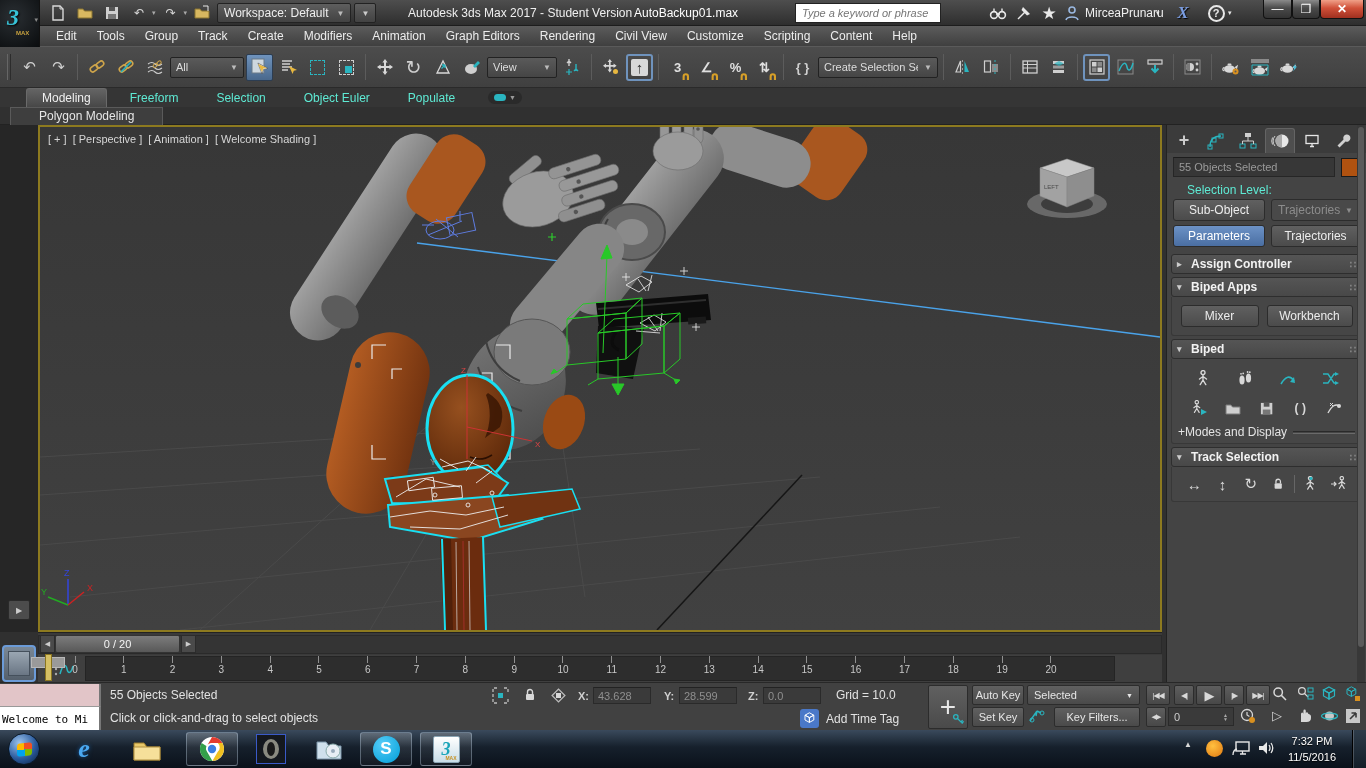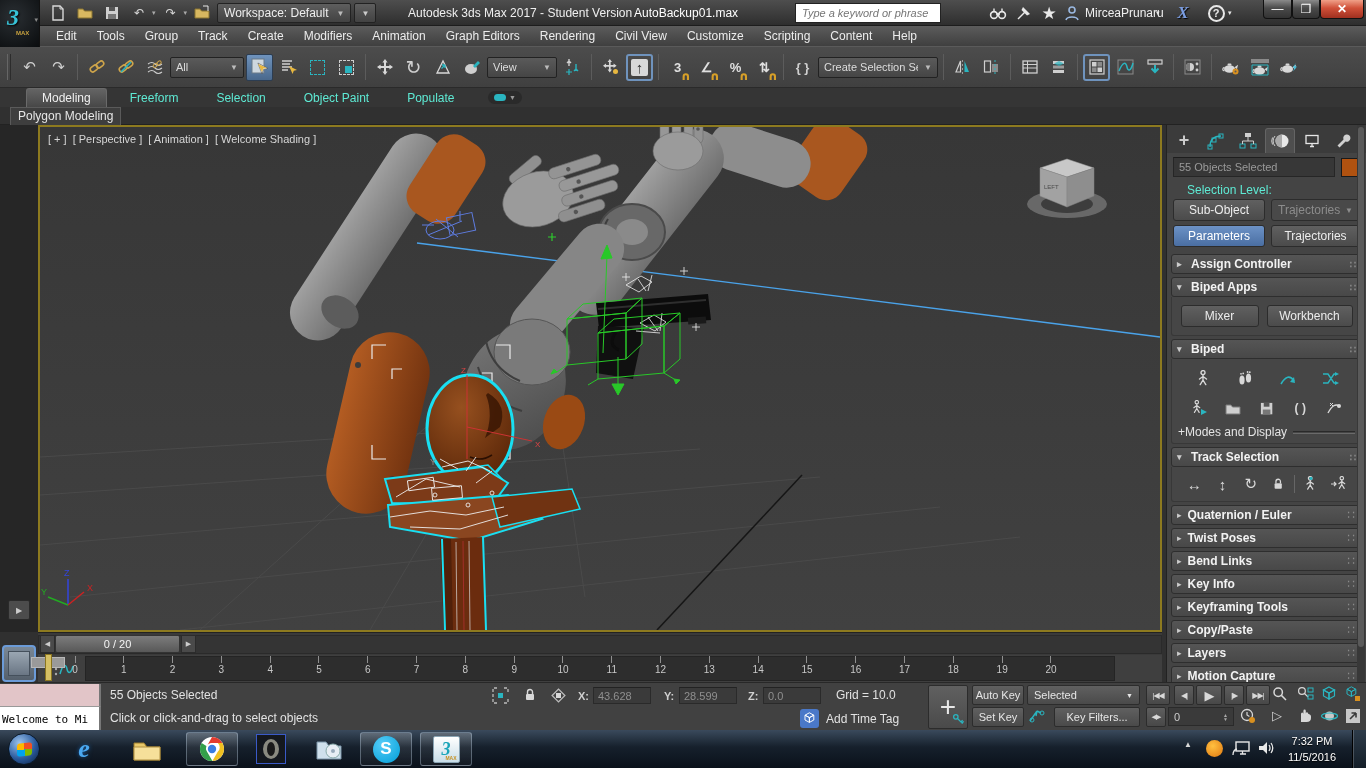--- a/index.html
+++ b/index.html
@@ -43,21 +43,21 @@
 .magwrap .mg{position:absolute;right:-1px;bottom:-2px}
 .snaptxt{font-size:13px;font-weight:bold;color:#e0e0e0}
 
 #ribbon1{position:absolute;left:0;top:88px;width:1366px;height:19px;background:#353535;display:flex;align-items:flex-end;padding-left:26px;gap:8px}
 .rtab{padding:2px 15px;color:#5eead4;font-size:12px;border-radius:3px 3px 0 0}
 .rtab.active{background:linear-gradient(#646464,#474747);color:#f0f0f0;border:1px solid #6a6a6a;border-bottom:none}
 .rpill{width:34px;height:13px;margin-bottom:2px;background:#2a2a2a;border-radius:7px;display:flex;align-items:center;justify-content:center;gap:3px}
 .rpill i{width:12px;height:7px;background:#2ab5c0;border-radius:4px}
 .rpill b{color:#999;font-size:7px}
 #ribbon2{position:absolute;left:0;top:107px;width:1366px;height:18px;background:#303030;border-bottom:1px solid #222}
-.rpanel{position:absolute;left:10px;top:0;height:18px;padding:1px 7px;background:#3e3e3e;border:1px solid #5a5a5a;border-bottom:none;color:#e6e6e6;font-size:12px}
+.rpanel{position:absolute;left:10px;top:0;height:18px;padding:1px 28px;background:#3e3e3e;border:1px solid #5a5a5a;border-bottom:none;color:#e6e6e6;font-size:12px}
 
 #vleft{position:absolute;left:0;top:125px;width:38px;height:507px;background:#262626}
 #vleft .parrow{position:absolute;left:8px;top:475px;width:22px;height:20px;background:#4c4c4c;border:1px solid #2a2a2a;border-radius:2px;color:#ccc;font-size:8px;display:flex;align-items:center;justify-content:center}
 #viewport{position:absolute;left:38px;top:125px;width:1124px;height:507px;border:2px solid #8d7a1f;background:linear-gradient(#373737,#414141)}
 #vplabel{position:absolute;left:8px;top:6px;display:flex;gap:6px;font-size:11px;color:#d6d6d6;z-index:5}
 
 #cpanel{position:absolute;left:1166px;top:125px;width:200px;height:557px;background:#444;border-left:1px solid #222}
 #cptabs{display:flex;align-items:flex-end;height:28px;padding-left:2px;gap:2px;background:#3b3b3b}
 .cptab{width:30px;height:25px;display:flex;align-items:center;justify-content:center;border-radius:3px 3px 0 0;color:#ccc}
 .cptab.active{background:#4e4e4e;border:1px solid #646464;border-bottom:none}
@@ -496,21 +496,21 @@
         <use href="#i-teapot"></use>
         <path d="M13 8l3-4-1.6 3.4 2.6.2-4 5 1.4-3.4z" fill="#3ac0e0"></path>
       </svg>
     </span>
 </div>
 
 <div id="ribbon1">
     <span class="rtab active">Modeling</span>
     <span class="rtab">Freeform</span>
     <span class="rtab">Selection</span>
-    <span class="rtab">Object Paint</span>
+    <span class="rtab">Object Euler</span>
     <span class="rtab">Populate</span>
   </div>
 <span class="rpill abs" style="left:488px;top:91px">
     <i></i>
     <b>▼</b>
   </span>
 <div id="ribbon2">
   <span class="rpanel">Polygon Modeling</span>
 </div>
 
@@ -856,30 +856,20 @@
         </svg>
       </span>
     <span class="bicon">
         <svg width="18" height="16" stroke="#d8d8d8">
           <path d="M1 8h5M4 6l2 2-2 2" fill="none" stroke-width="1.2"></path>
           <use href="#i-person" transform="translate(5 0) scale(.85)"></use>
         </svg>
       </span>
   </div>
 
-  <div>
-      <div class="rollc">Quaternion / Euler</div>
-      <div class="rollc">Twist Poses</div>
-      <div class="rollc">Bend Links</div>
-      <div class="rollc">Key Info</div>
-      <div class="rollc">Keyframing Tools</div>
-      <div class="rollc">Copy/Paste</div>
-      <div class="rollc">Layers</div>
-      <div class="rollc">Motion Capture</div>
-    </div>
 
   <div id="cpscroll">
       <span class="thumb"></span>
     </div>
 </div>
 
 <div id="tslider-row">
   <div id="tslider-track"></div>
   <span class="tnudge" style="left:2px">◀</span>
   <div id="thandle">0 / 20</div>

